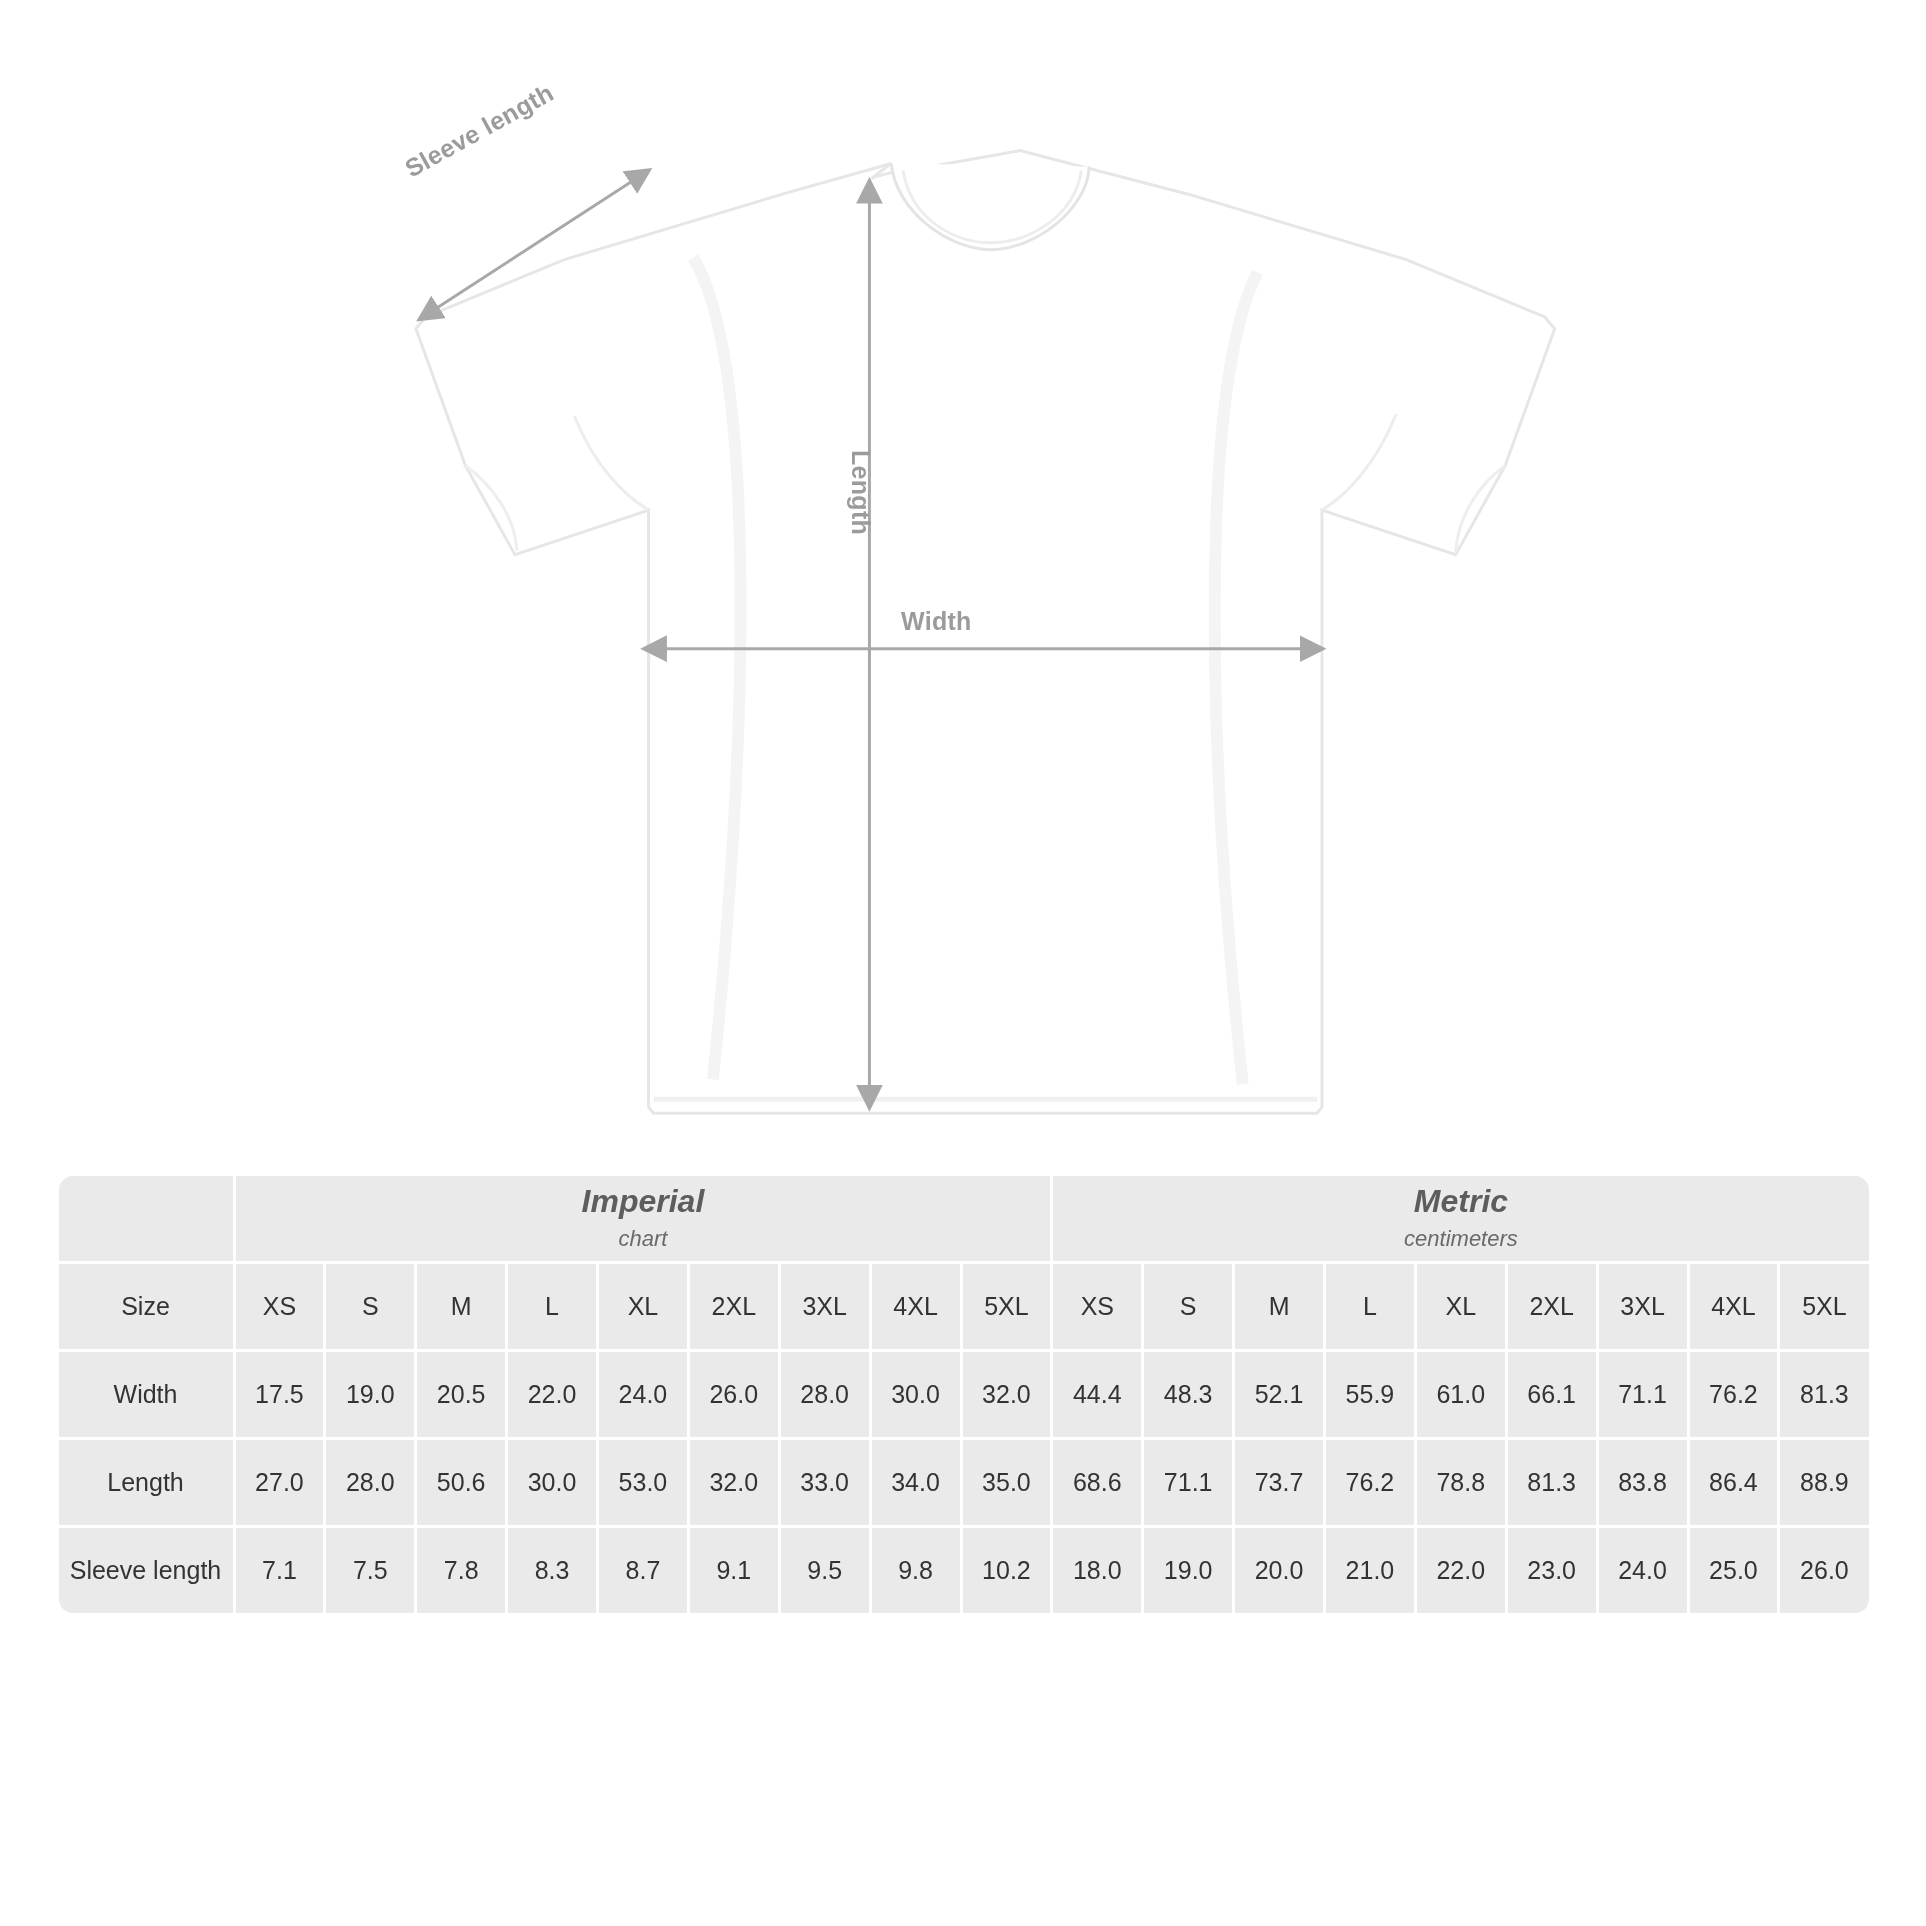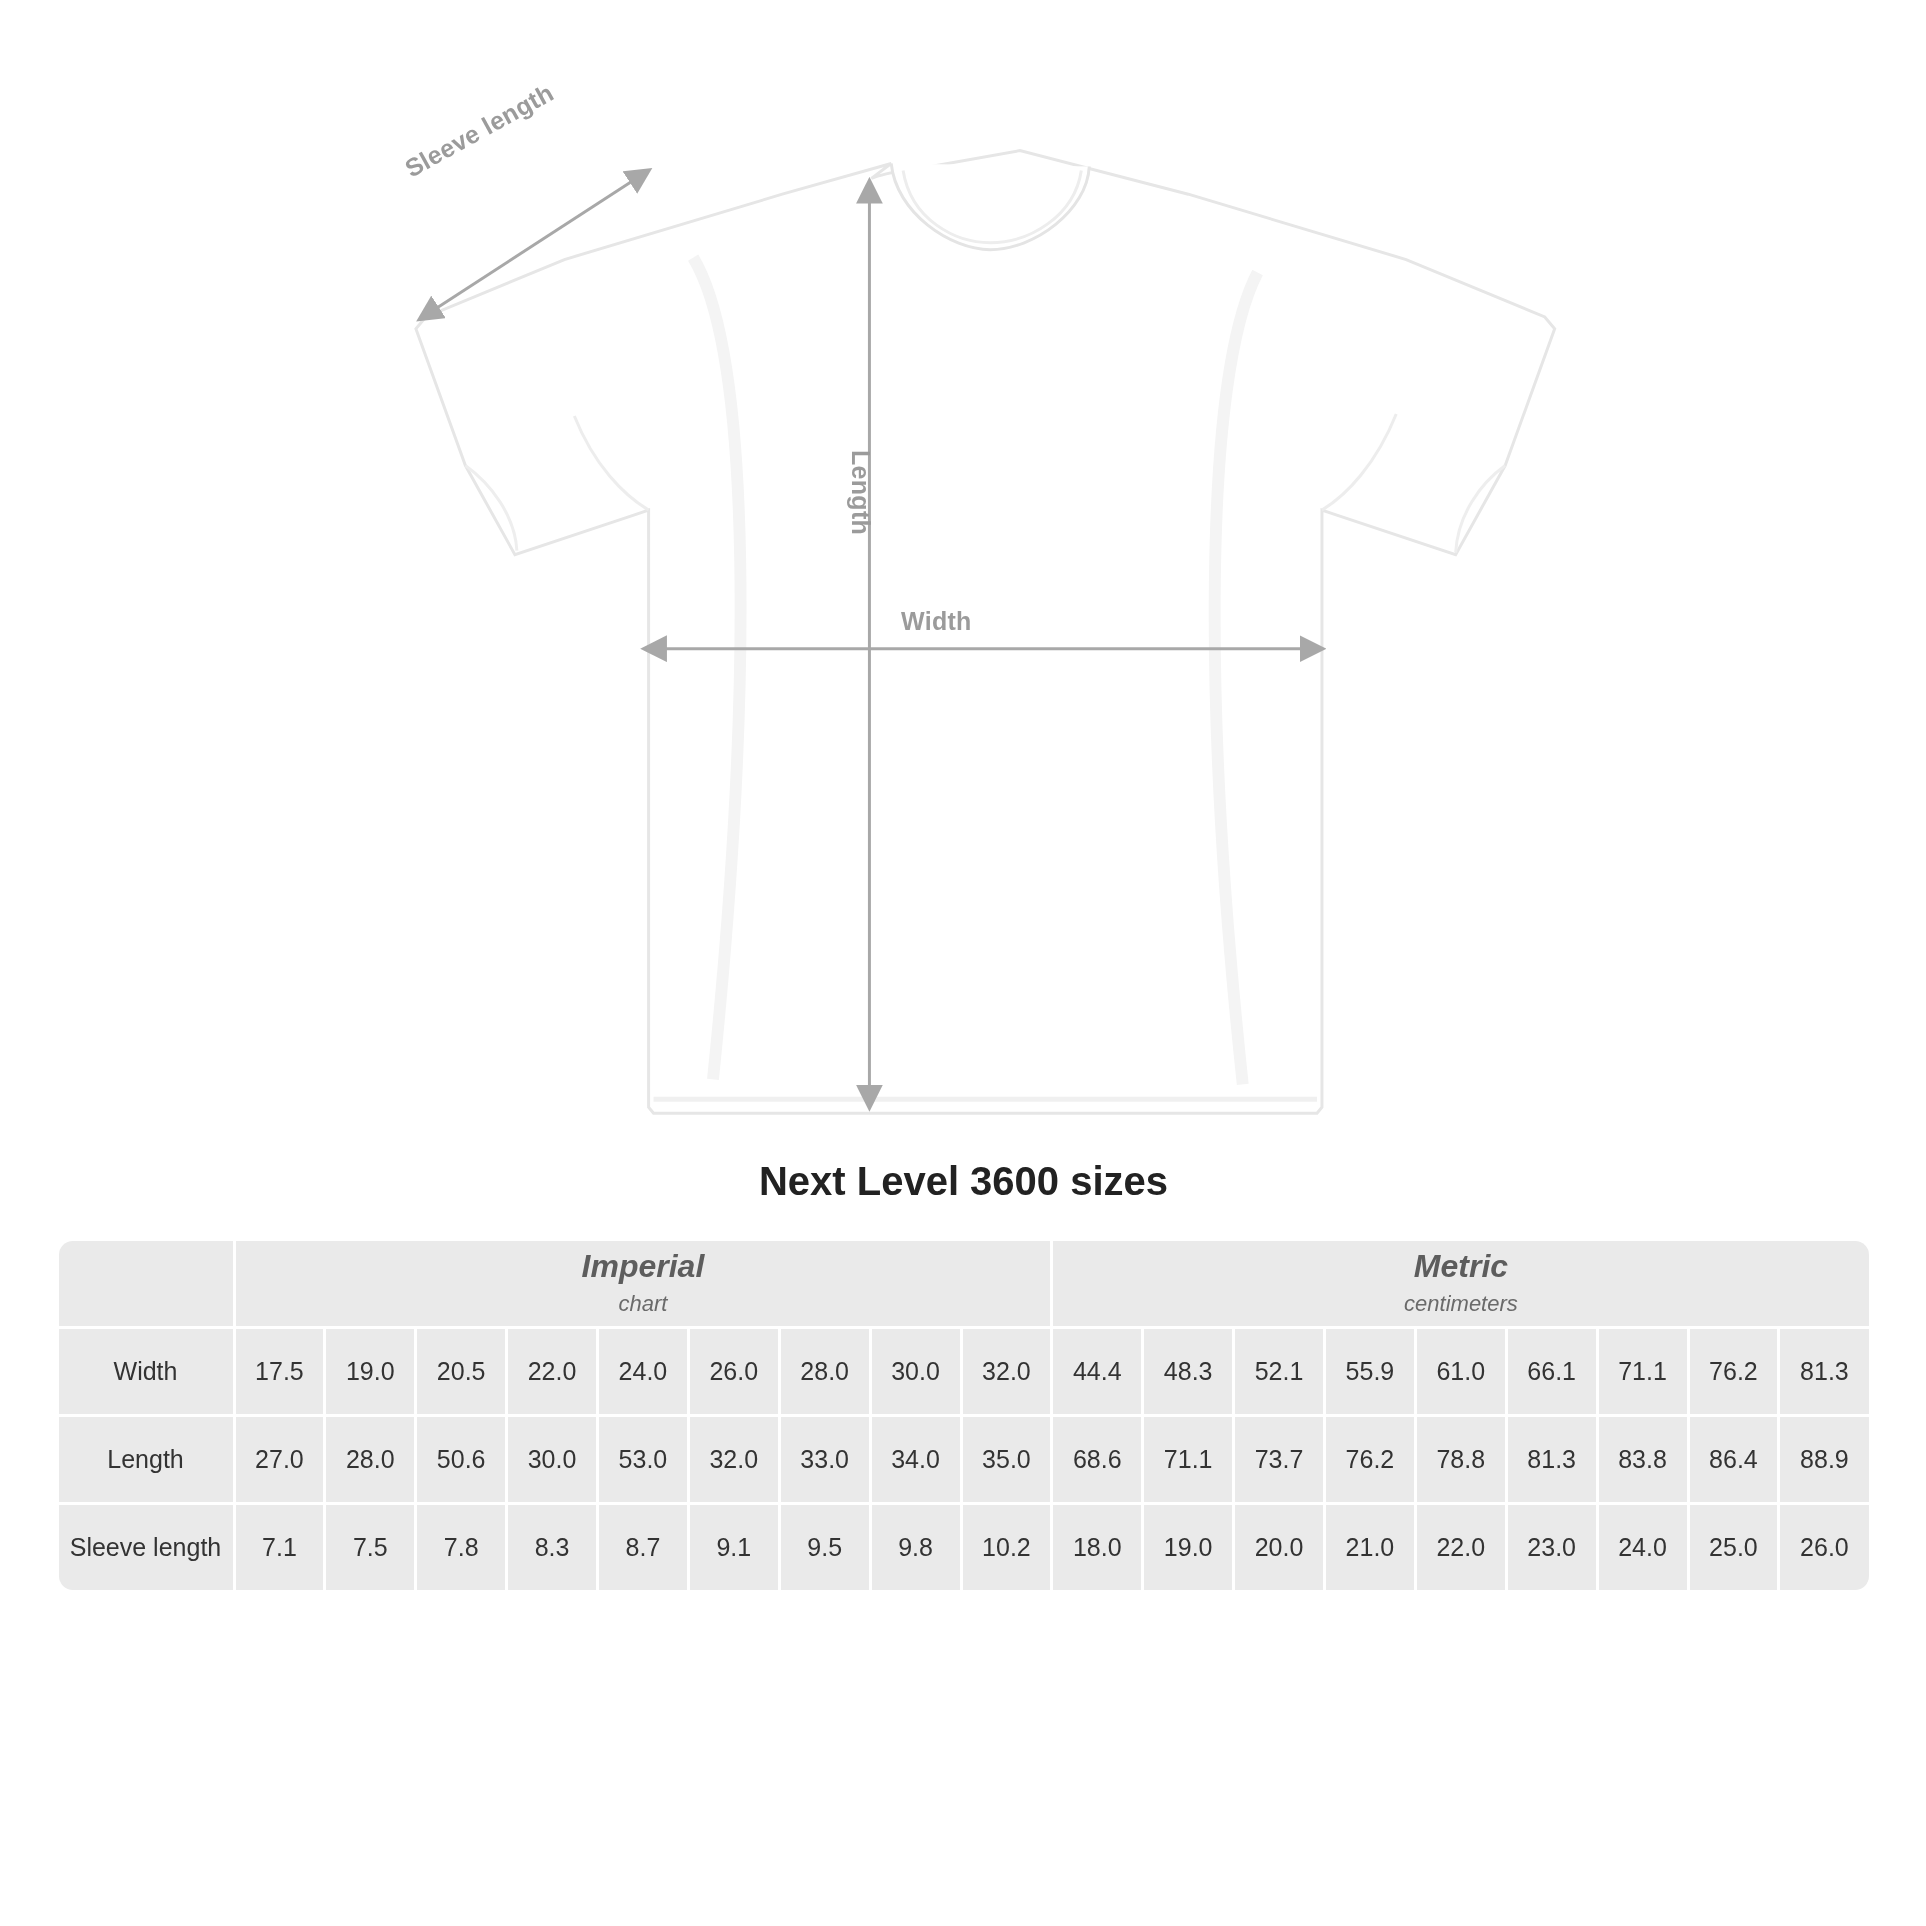--- a/index.html
+++ b/index.html
@@ -194,38 +194,58 @@
 
     <line x1="651" y1="655" x2="1335" y2="655" stroke="#a8a8a8" stroke-width="3" marker-start="url(#arrTail)" marker-end="url(#arrHead)"></line>
   </svg>
 
   <div class="dim-label label-sleeve">Sleeve length</div>
   <div class="dim-label label-length">Length</div>
   <div class="dim-label label-width">Width</div>
 </div>
 
 <div class="heading-block">
-  <h1 class="chart-title">Next Level 3600 sizes</h1>
 </div>
 
 <div class="table-wrap">
   <table class="size-table">
     <tbody>
       <tr class="banner">
         <td class="corner-cell col-label"></td>
         <td class="unit-head imperial" colspan="9">
           <div class="u-title">Imperial</div>
           <div class="u-sub">chart</div>
         </td>
         <td class="unit-head metric" colspan="9">
           <div class="u-title">Metric</div>
           <div class="u-sub">centimeters</div>
         </td>
       </tr>
 
+      <tr>
+        <td class="row-head col-label">Size</td>
+        <td class="size-head">XS</td>
+        <td class="size-head">S</td>
+        <td class="size-head">M</td>
+        <td class="size-head">L</td>
+        <td class="size-head">XL</td>
+        <td class="size-head">2XL</td>
+        <td class="size-head">3XL</td>
+        <td class="size-head">4XL</td>
+        <td class="size-head">5XL</td>
+        <td class="size-head">XS</td>
+        <td class="size-head">S</td>
+        <td class="size-head">M</td>
+        <td class="size-head">L</td>
+        <td class="size-head">XL</td>
+        <td class="size-head">2XL</td>
+        <td class="size-head">3XL</td>
+        <td class="size-head">4XL</td>
+        <td class="size-head">5XL</td>
+      </tr>
 
       <tr>
         <td class="row-head col-label">Width</td>
         <td>17.5</td>
         <td>19.0</td>
         <td>20.5</td>
         <td>22.0</td>
         <td>24.0</td>
         <td>26.0</td>
         <td>28.0</td>

